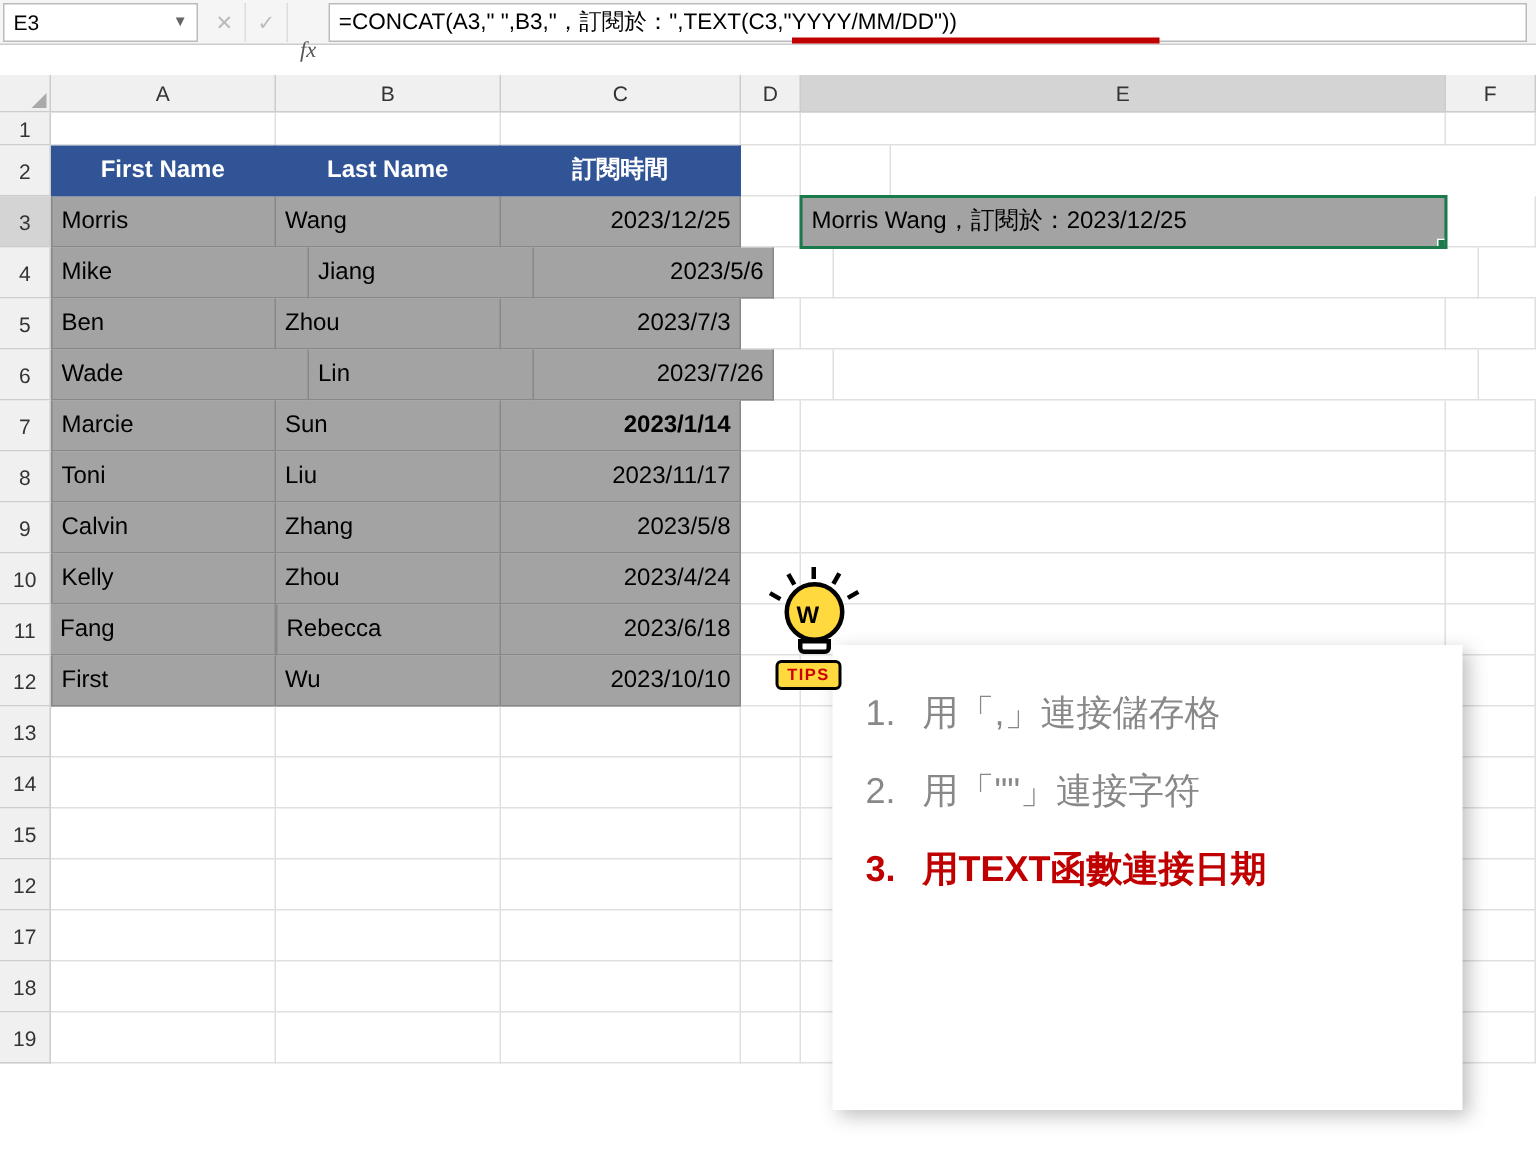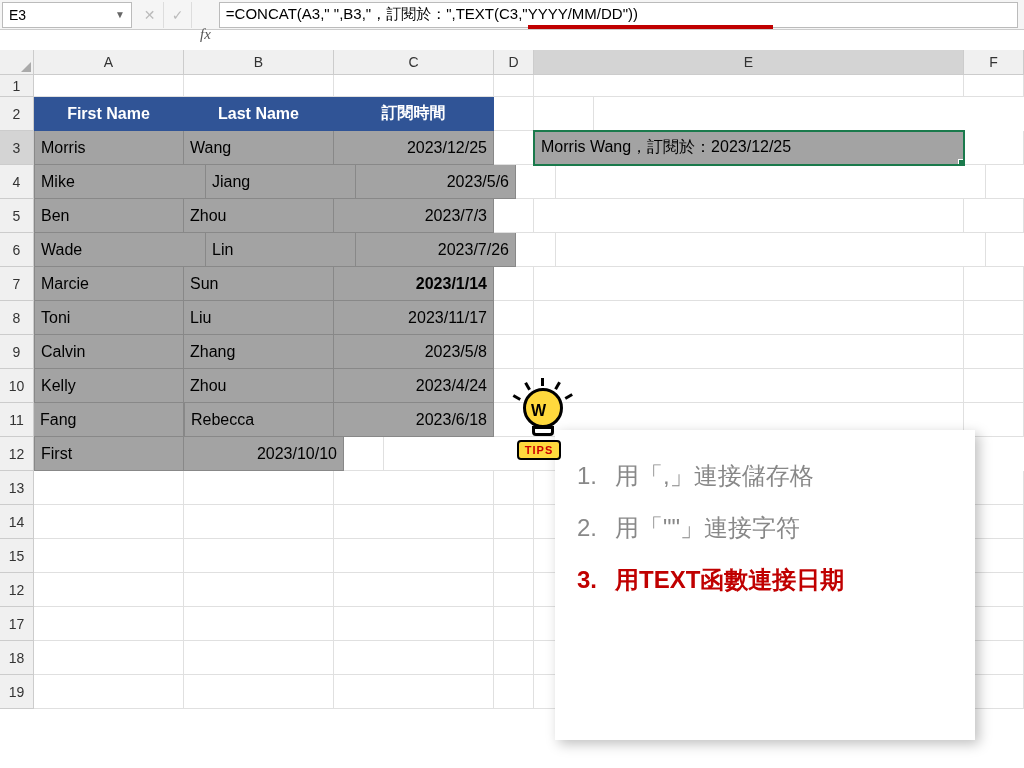--- a/index.html
+++ b/index.html
@@ -186,20 +186,21 @@
       <div class="row">
         <div class="cell data-cell" style="width: 150px;">Fang</div>
         <div class="cell data-cell leftborder" style="width: 150px;">Rebecca</div>
         <div class="cell data-cell right" style="width: 160px;">2023/6/18</div>
         <div class="cell" style="width: 40px;"></div>
         <div class="cell" style="width: 430px;"></div>
         <div class="cell" style="width: 60px;"></div>
       </div>
       <div class="row">
         <div class="cell data-cell leftborder" style="width: 150px;">First</div>
+        <div class="cell data-cell" style="width: 150px;">Wu</div>
         <div class="cell data-cell right" style="width: 160px;">2023/10/10</div>
         <div class="cell" style="width: 40px;"></div>
         <div class="cell" style="width: 430px;"></div>
         <div class="cell" style="width: 60px;"></div>
       </div>
       <div class="row">
         <div class="cell" style="width: 150px;"></div>
         <div class="cell" style="width: 150px;"></div>
         <div class="cell" style="width: 160px;"></div>
         <div class="cell" style="width: 40px;"></div>

